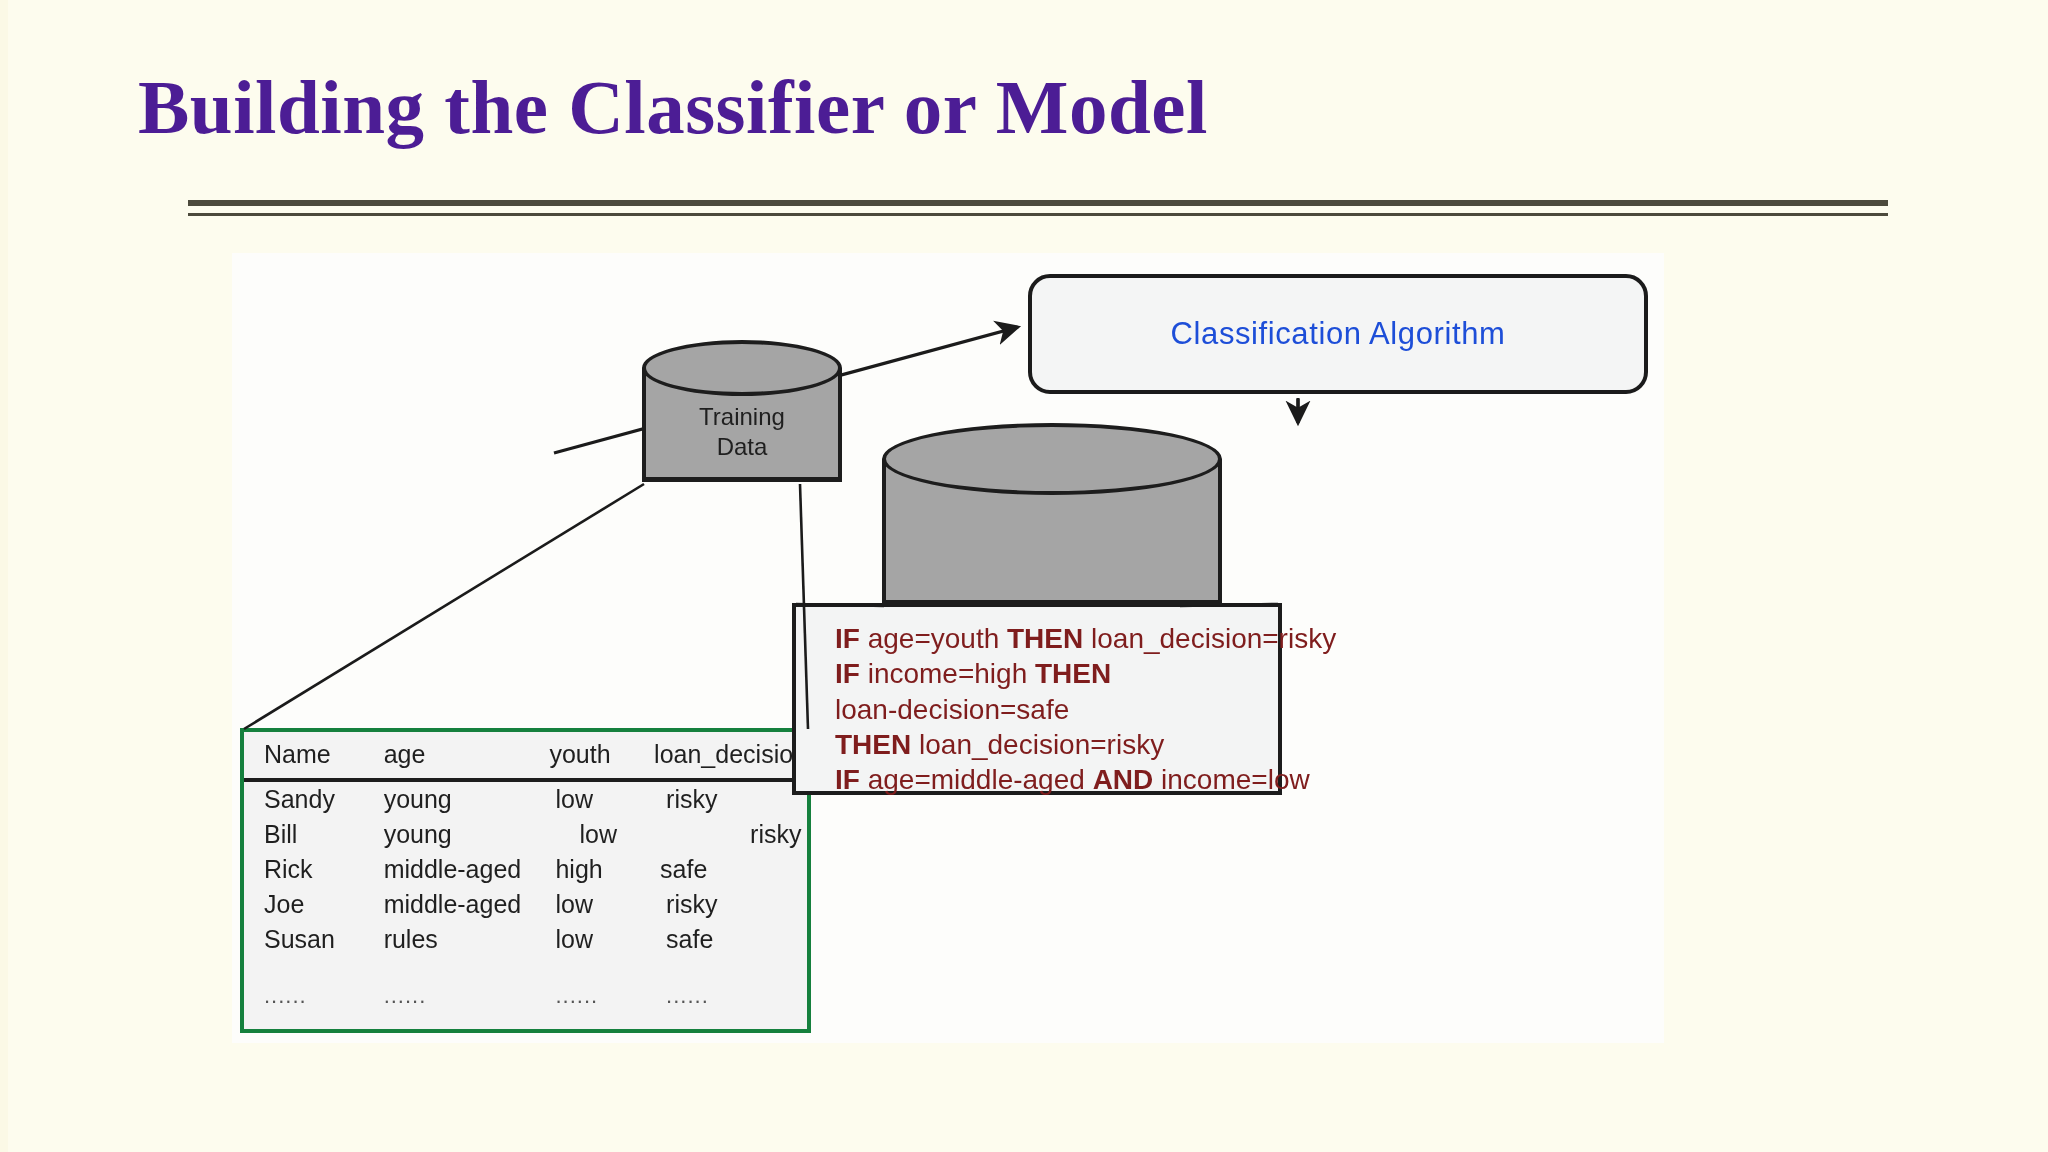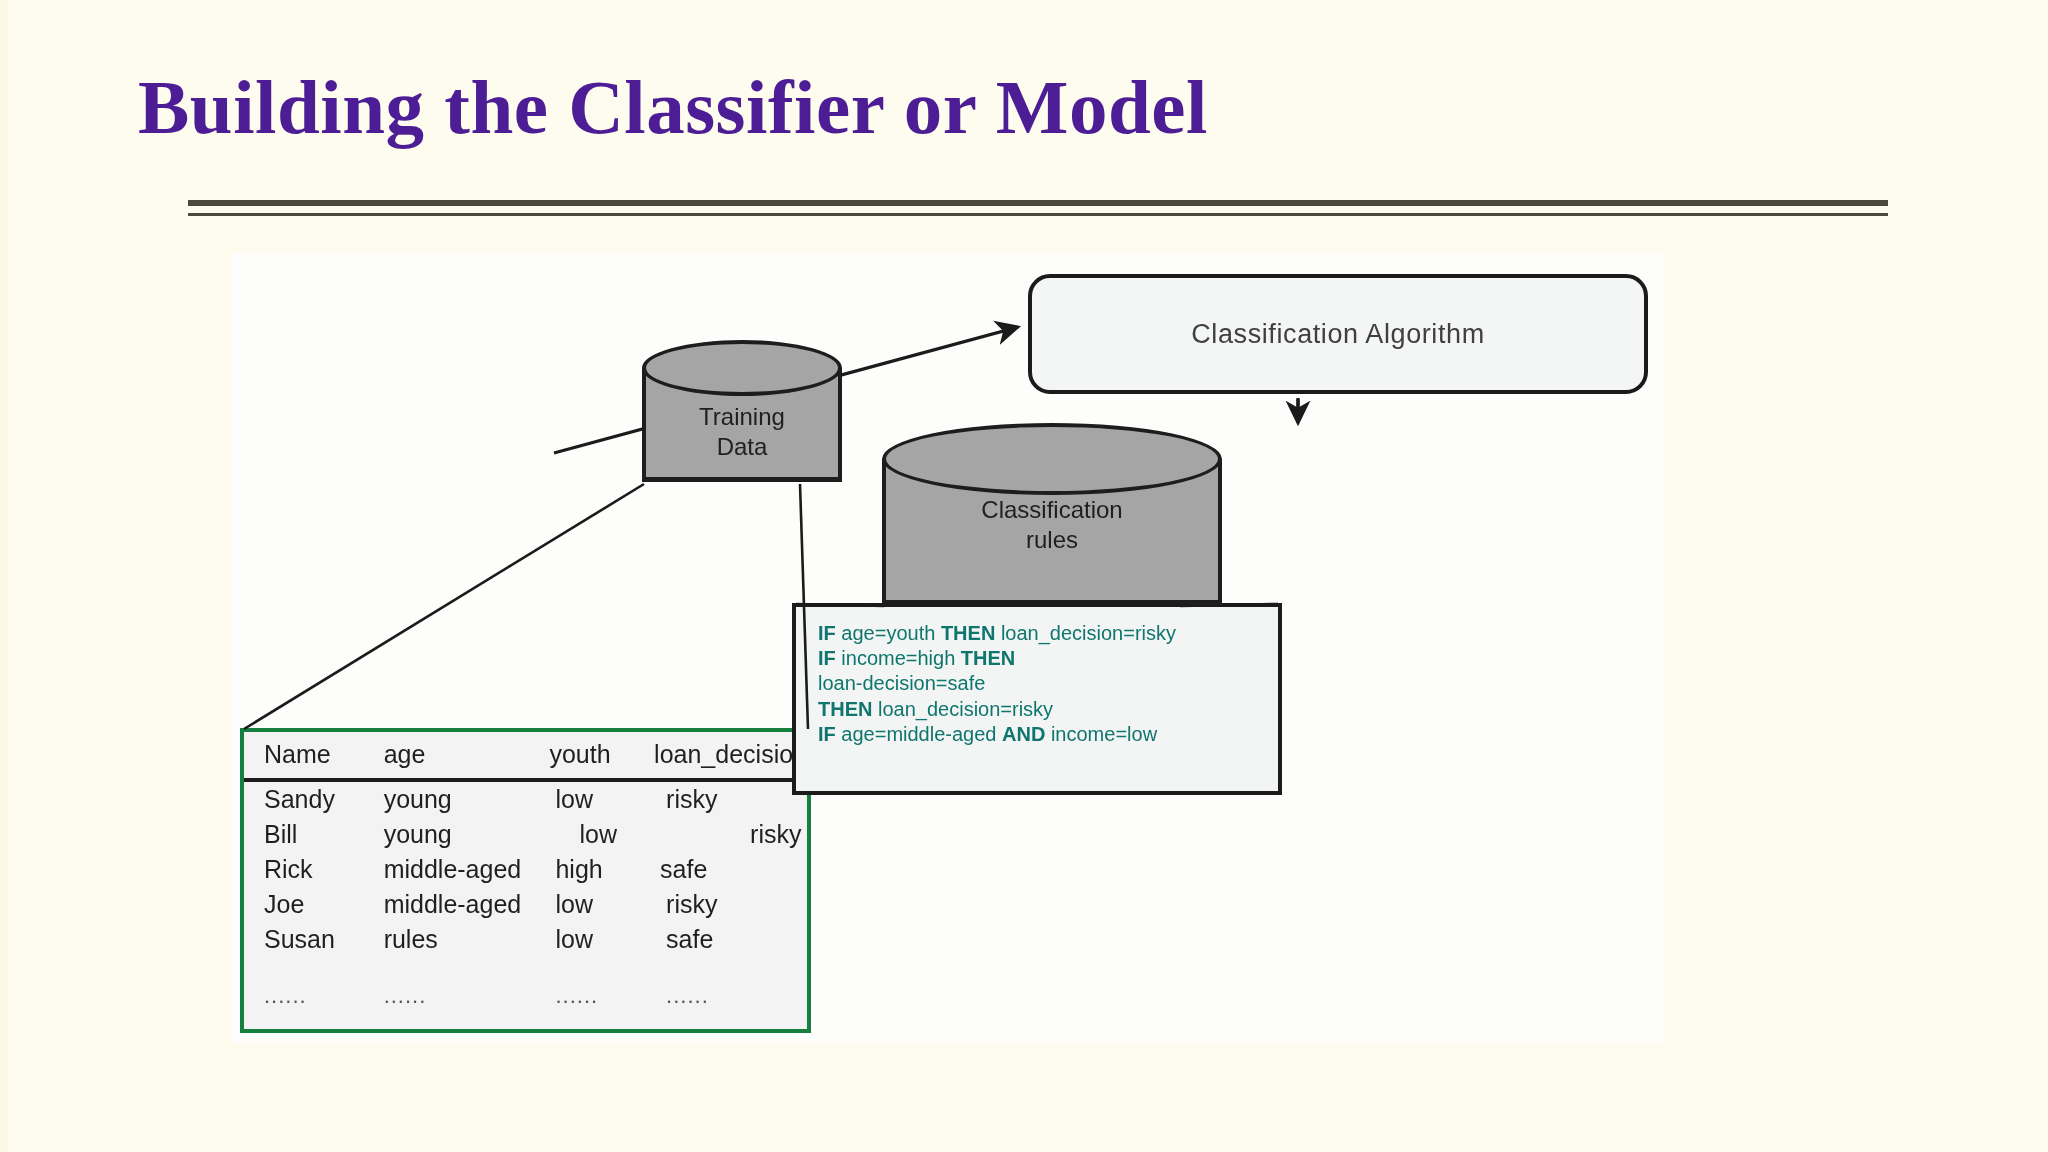--- a/index.html
+++ b/index.html
@@ -74,22 +74,22 @@
     height: 120px;
     background: #f4f5f5;
     border: 4px solid #1b1b1b;
     border-radius: 22px;
     box-sizing: border-box;
     display: flex;
     align-items: center;
     justify-content: center;
   }
   .algo-box-label {
-    font-size: 27px;
-    color: #404040;
+    font-size: 31px;
+    color: #1d4ed8;
     letter-spacing: 0.6px;
     white-space: nowrap;
   }
 
   
   .cylinder {
     position: absolute;
     padding-left: 40px;
   }
   .cyl-top {
@@ -202,24 +202,25 @@
     left: 560px;
     top: 350px;
     width: 490px;
     height: 192px;
     background: #f3f4f4;
     border: 4px solid #1c1c1c;
     box-sizing: border-box;
     padding: 14px 0 0 22px;
   }
   .rule-line {
-    font-size: 20px;
-    color: #0f766e;
+    font-size: 28px;
+    color: #7f1d1d;
     line-height: 1.26;
     white-space: nowrap;
+    margin-left: 17px;
   }
   .rule-line b { font-weight: bold; }
 
   
   .connectors {
     position: absolute;
     left: 0; top: 0;
     width: 1432px;
     height: 790px;
     pointer-events: none;
@@ -269,24 +270,20 @@
     <div class="cyl-top"></div>
     <div class="cyl-label">
       <div>Training</div>
       <div>Data</div>
     </div>
   </div>
 
   <div class="cylinder cyl-rules">
     <div class="cyl-body"></div>
     <div class="cyl-top"></div>
-    <div class="cyl-label">
-      <div>Classification</div>
-      <div>rules</div>
-    </div>
   </div>
 
   <div class="data-table-box">
     <table class="data-table">
       <thead>
         <tr>
           <th class="col-name">Name</th>
           <th class="col-age hdr-age">age</th>
           <th class="col-income hdr-income">youth</th>
           <th class="col-dec hdr-dec">loan_decision</th>

